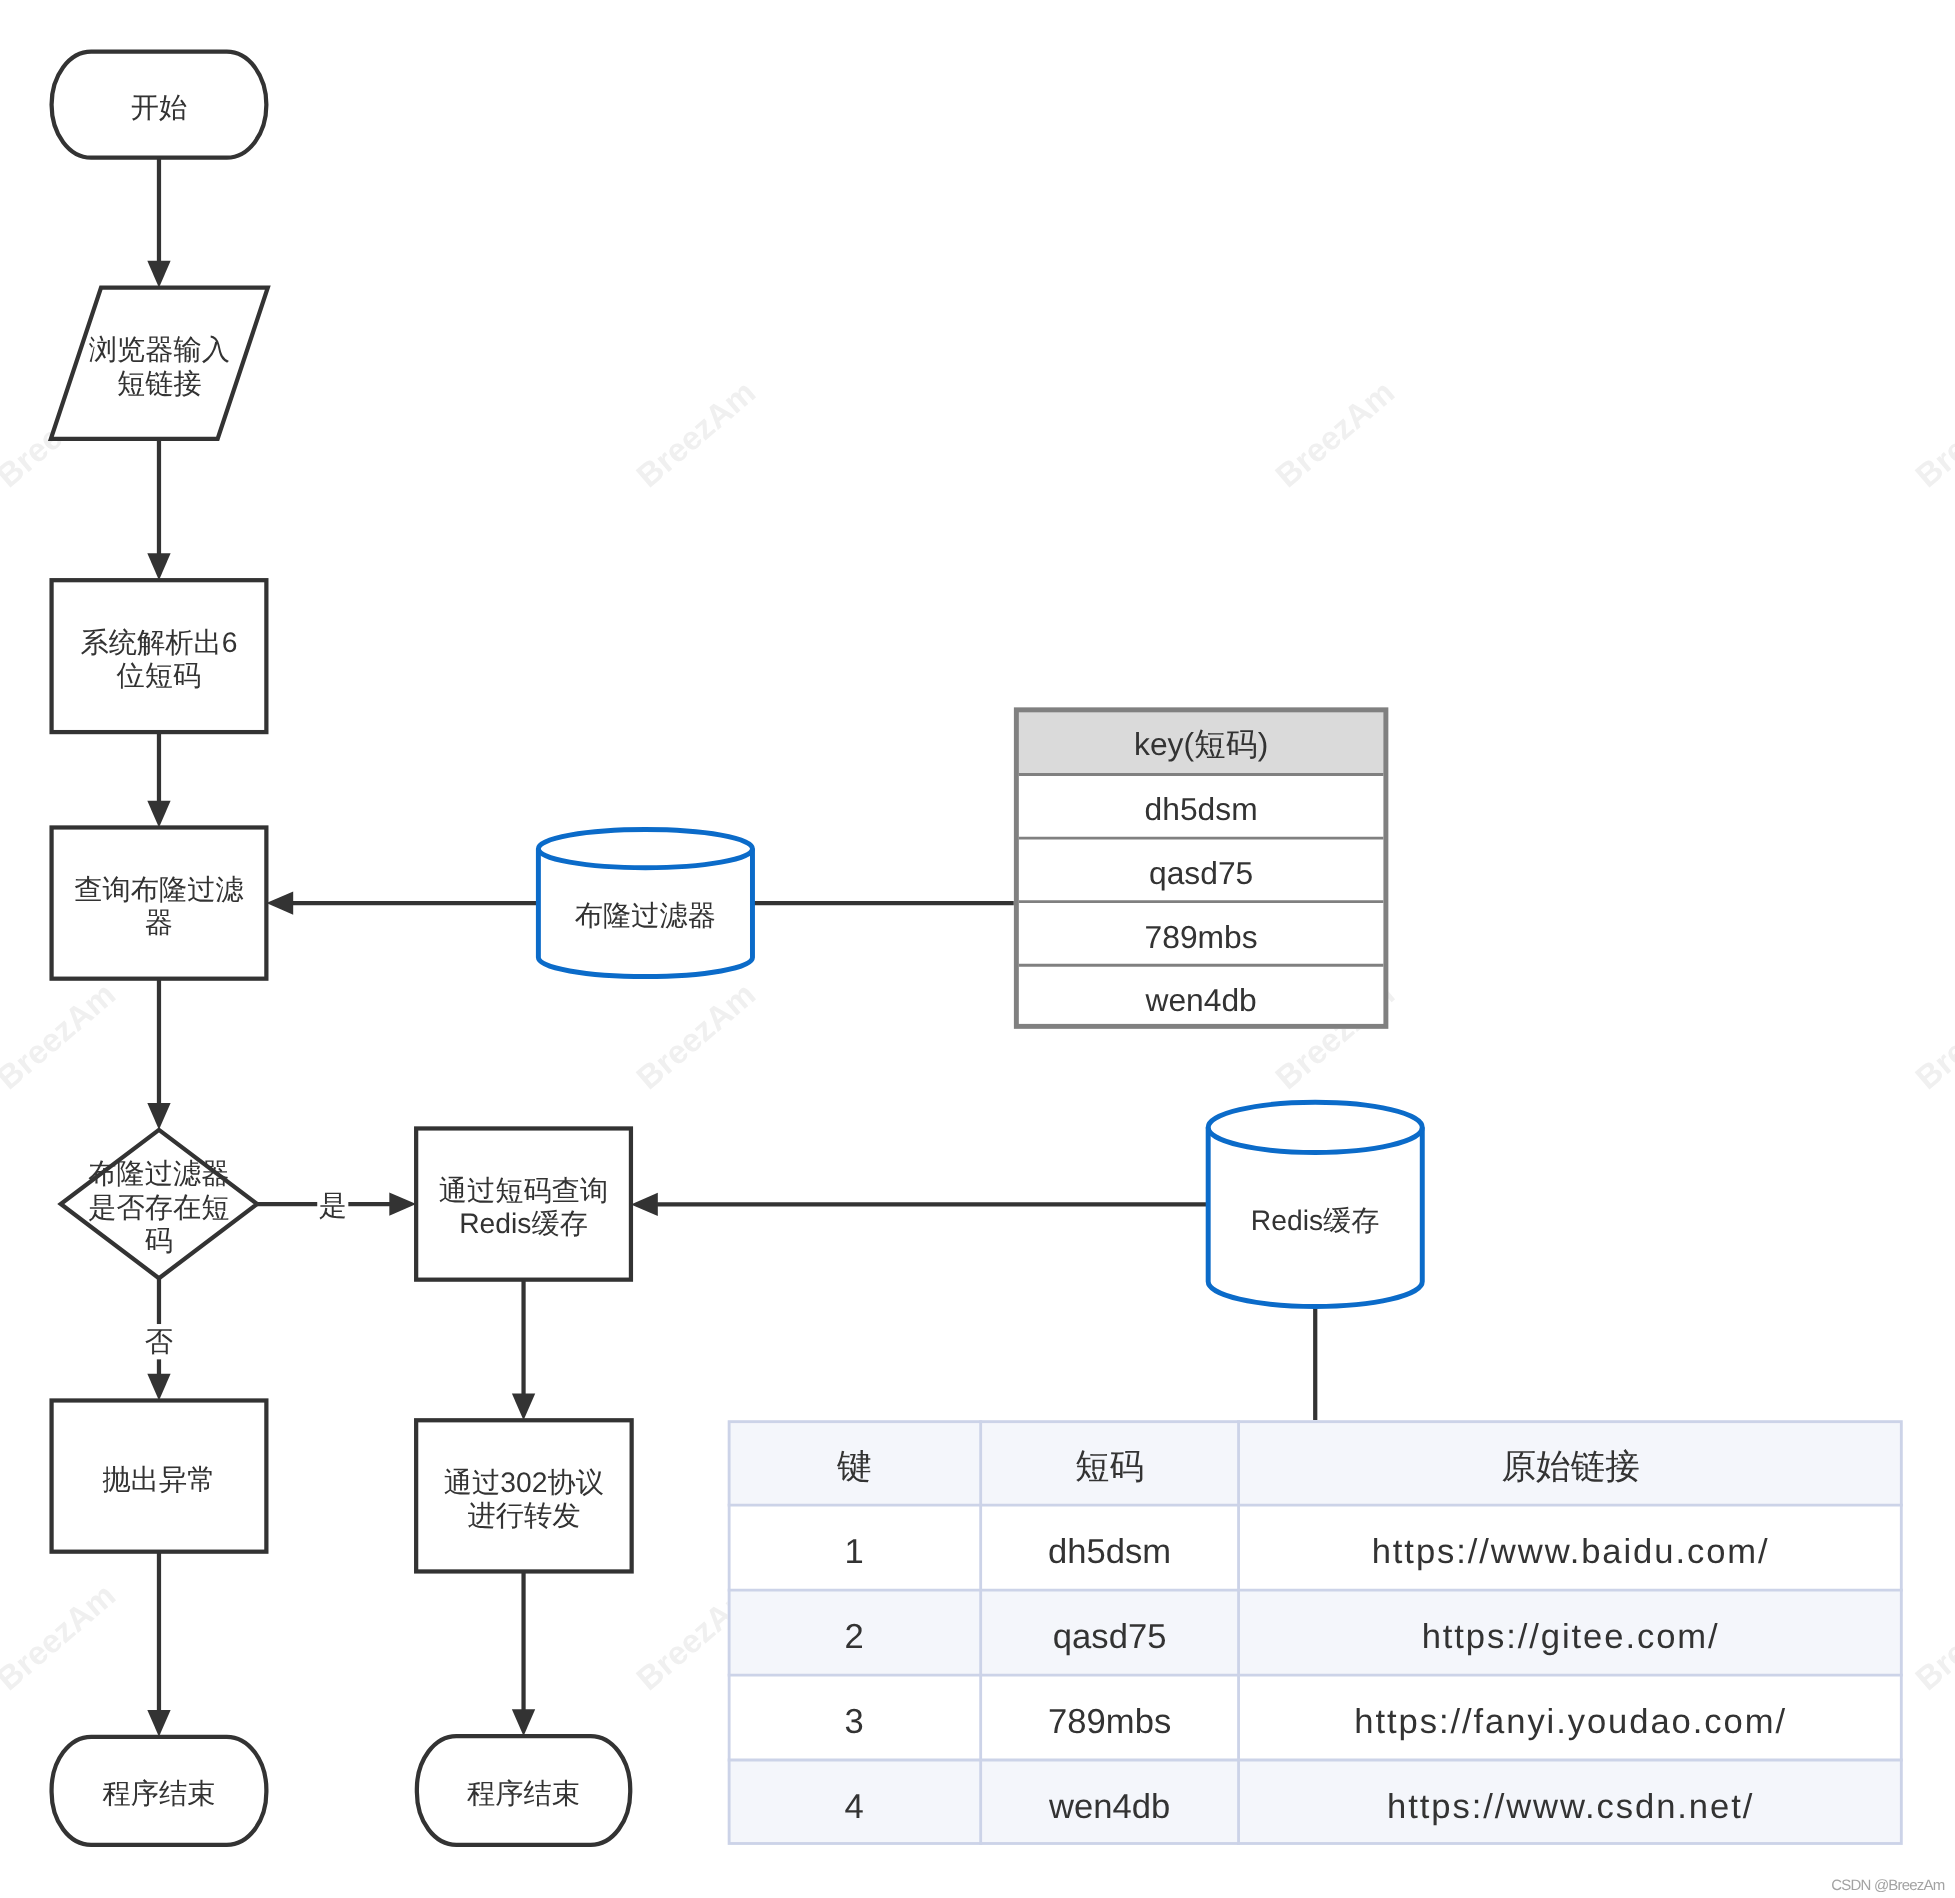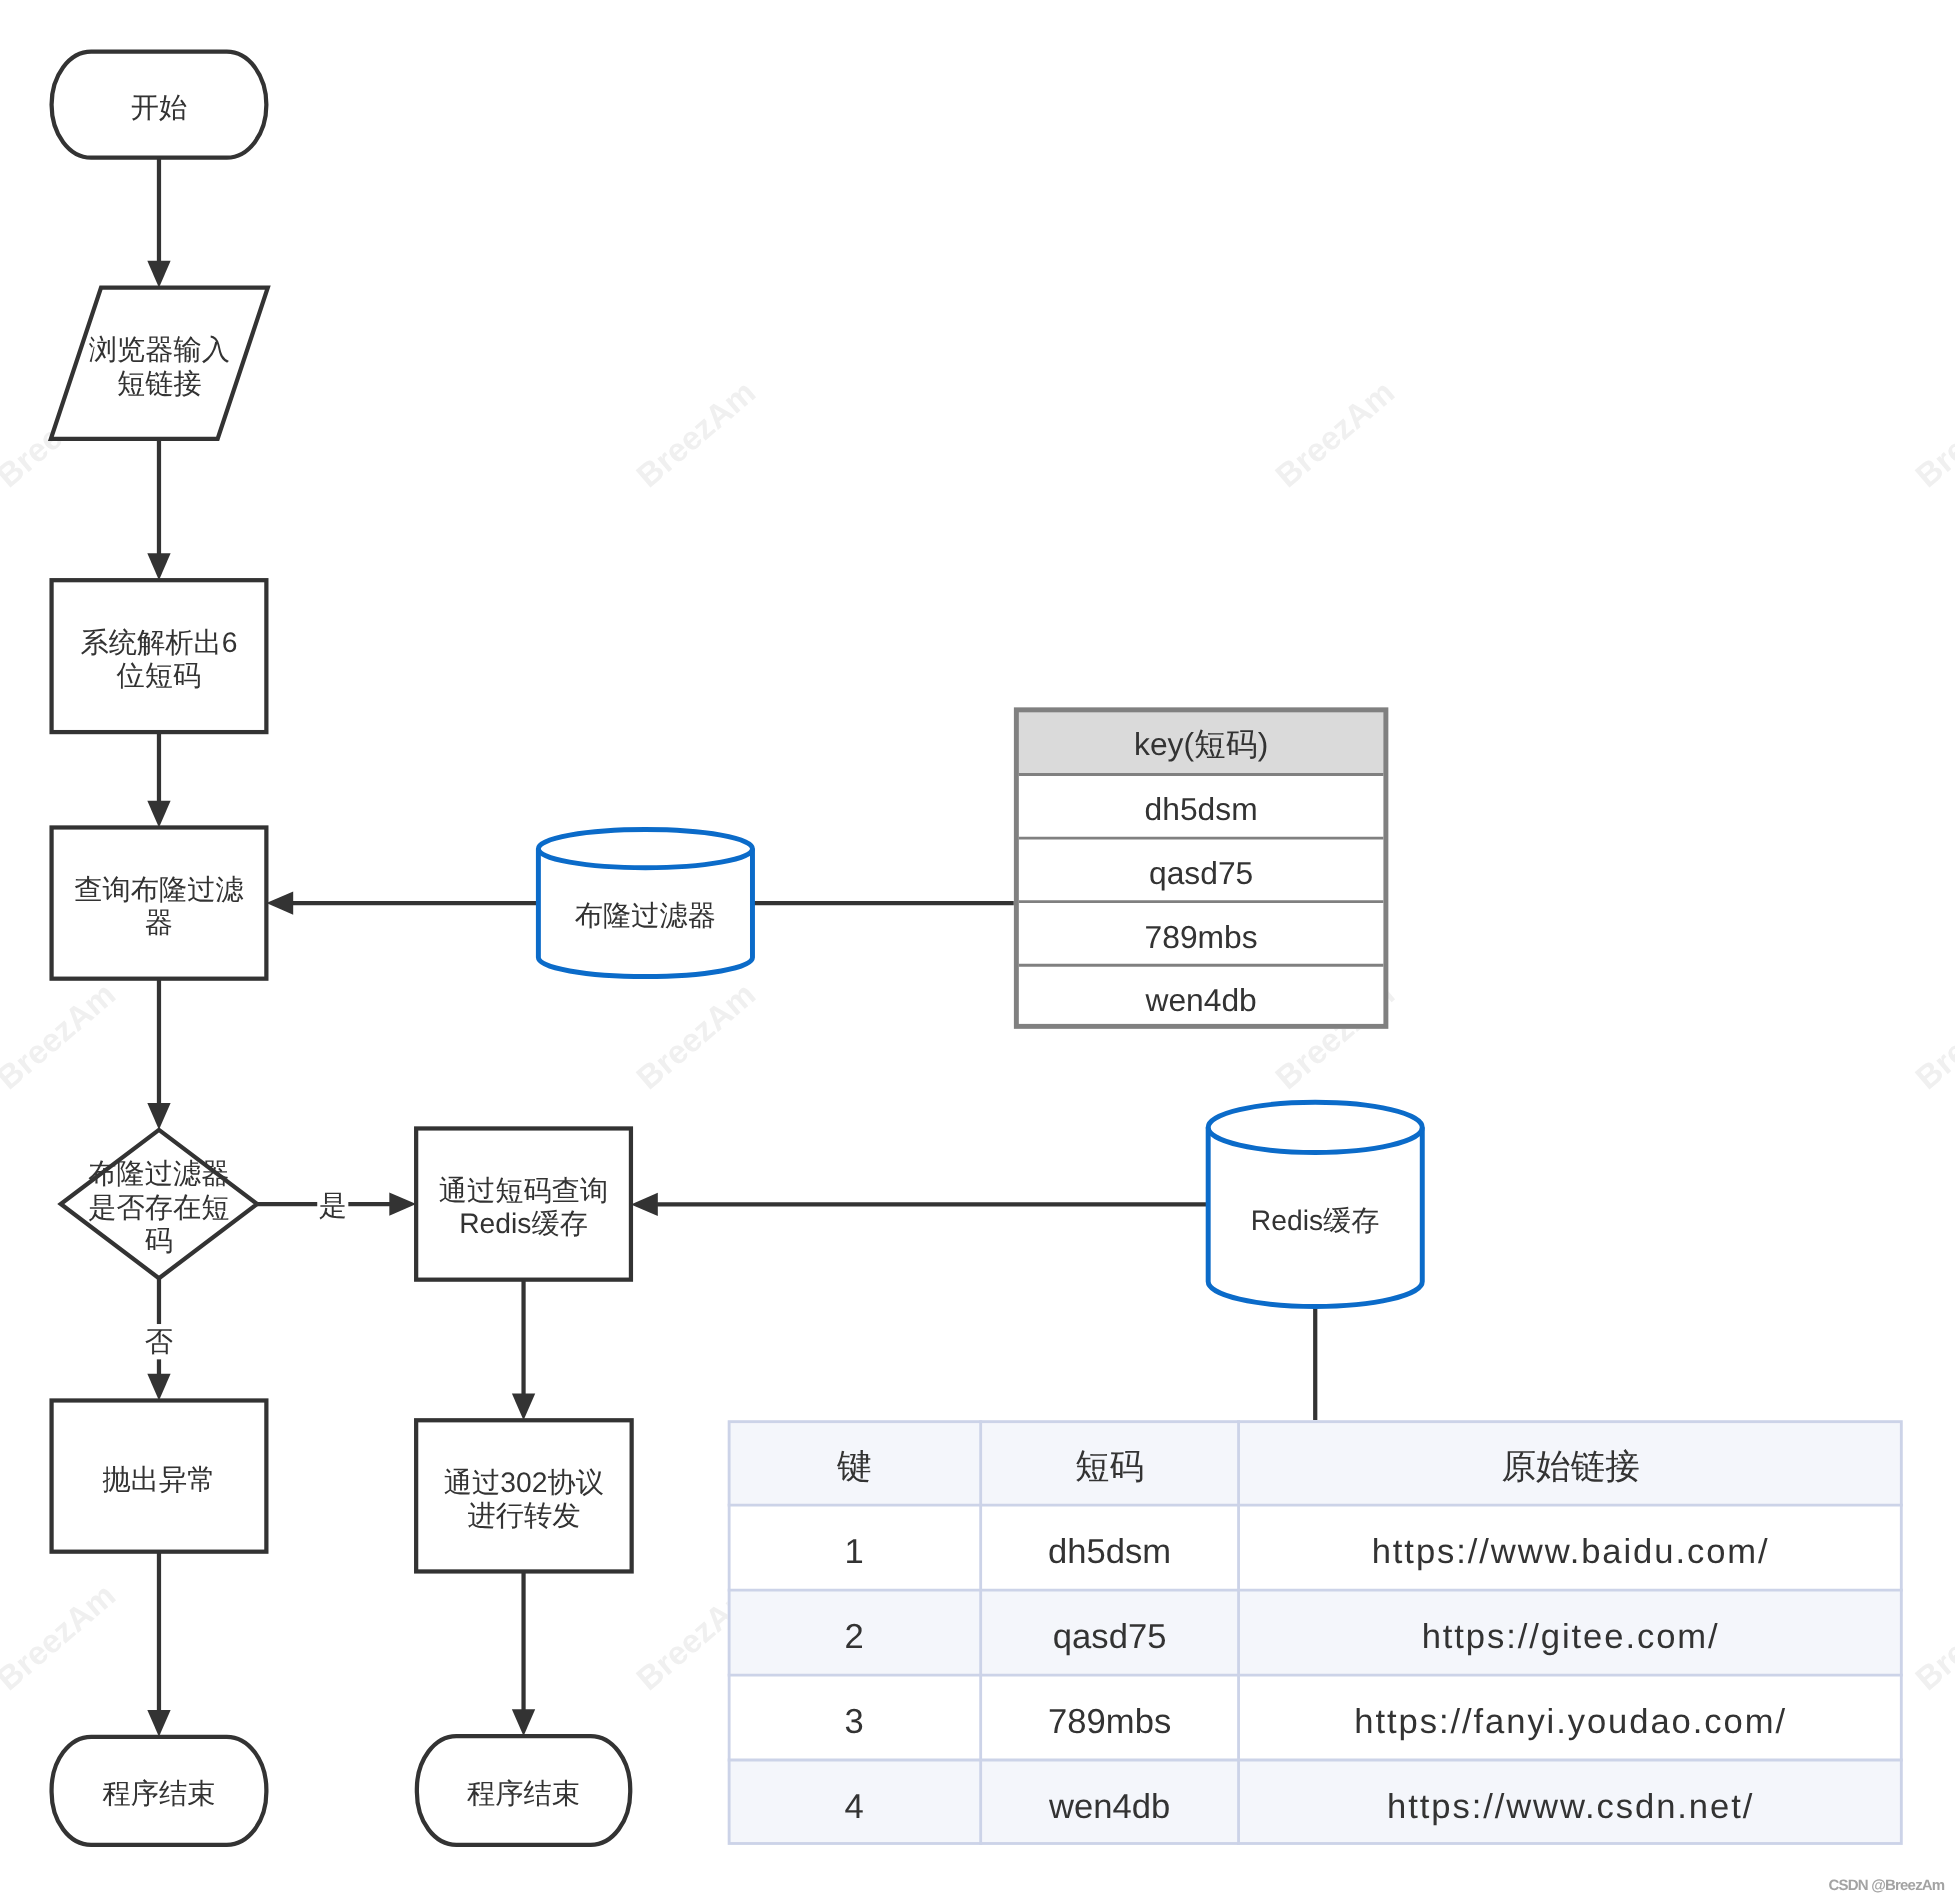--- a/index.html
+++ b/index.html
@@ -4,21 +4,21 @@
 <style>
   html,body{margin:0;padding:0;background:#ffffff;}
   body{width:1955px;height:1898px;position:relative;overflow:hidden;
        font-family:"Liberation Sans",sans-serif;-webkit-font-smoothing:antialiased;text-rendering:geometricPrecision;}
   #flowchart-canvas{position:absolute;left:0;top:0;width:1955px;height:1898px;}
   #watermark-layer{position:absolute;left:0;top:0;width:1955px;height:1898px;pointer-events:none;}
   .wm{position:absolute;color:#f0f0f0;font-size:33px;font-weight:700;
       transform:rotate(-40.5deg);transform-origin:0 100%;white-space:nowrap;
       font-family:"Liberation Sans",sans-serif;letter-spacing:0px;}
   .credit{position:absolute;right:10.6px;bottom:4.2px;color:#a3a3a3;font-size:15px;letter-spacing:-0.8px;
-          font-family:"Liberation Sans",sans-serif;white-space:nowrap;font-weight:bold;}
+          font-family:"Liberation Sans",sans-serif;white-space:nowrap;}
   svg text{font-family:"Liberation Sans",sans-serif;-webkit-font-smoothing:antialiased;}
   svg{shape-rendering:geometricPrecision;}
 </style>
 </head>
 <body>
 
 <div id="watermark-layer">
     <div class="wm" style="left: 14px; top: 457px;">BreezAm</div>
     <div class="wm" style="left: 654px; top: 457px;">BreezAm</div>
     <div class="wm" style="left: 1293px; top: 457px;">BreezAm</div>

